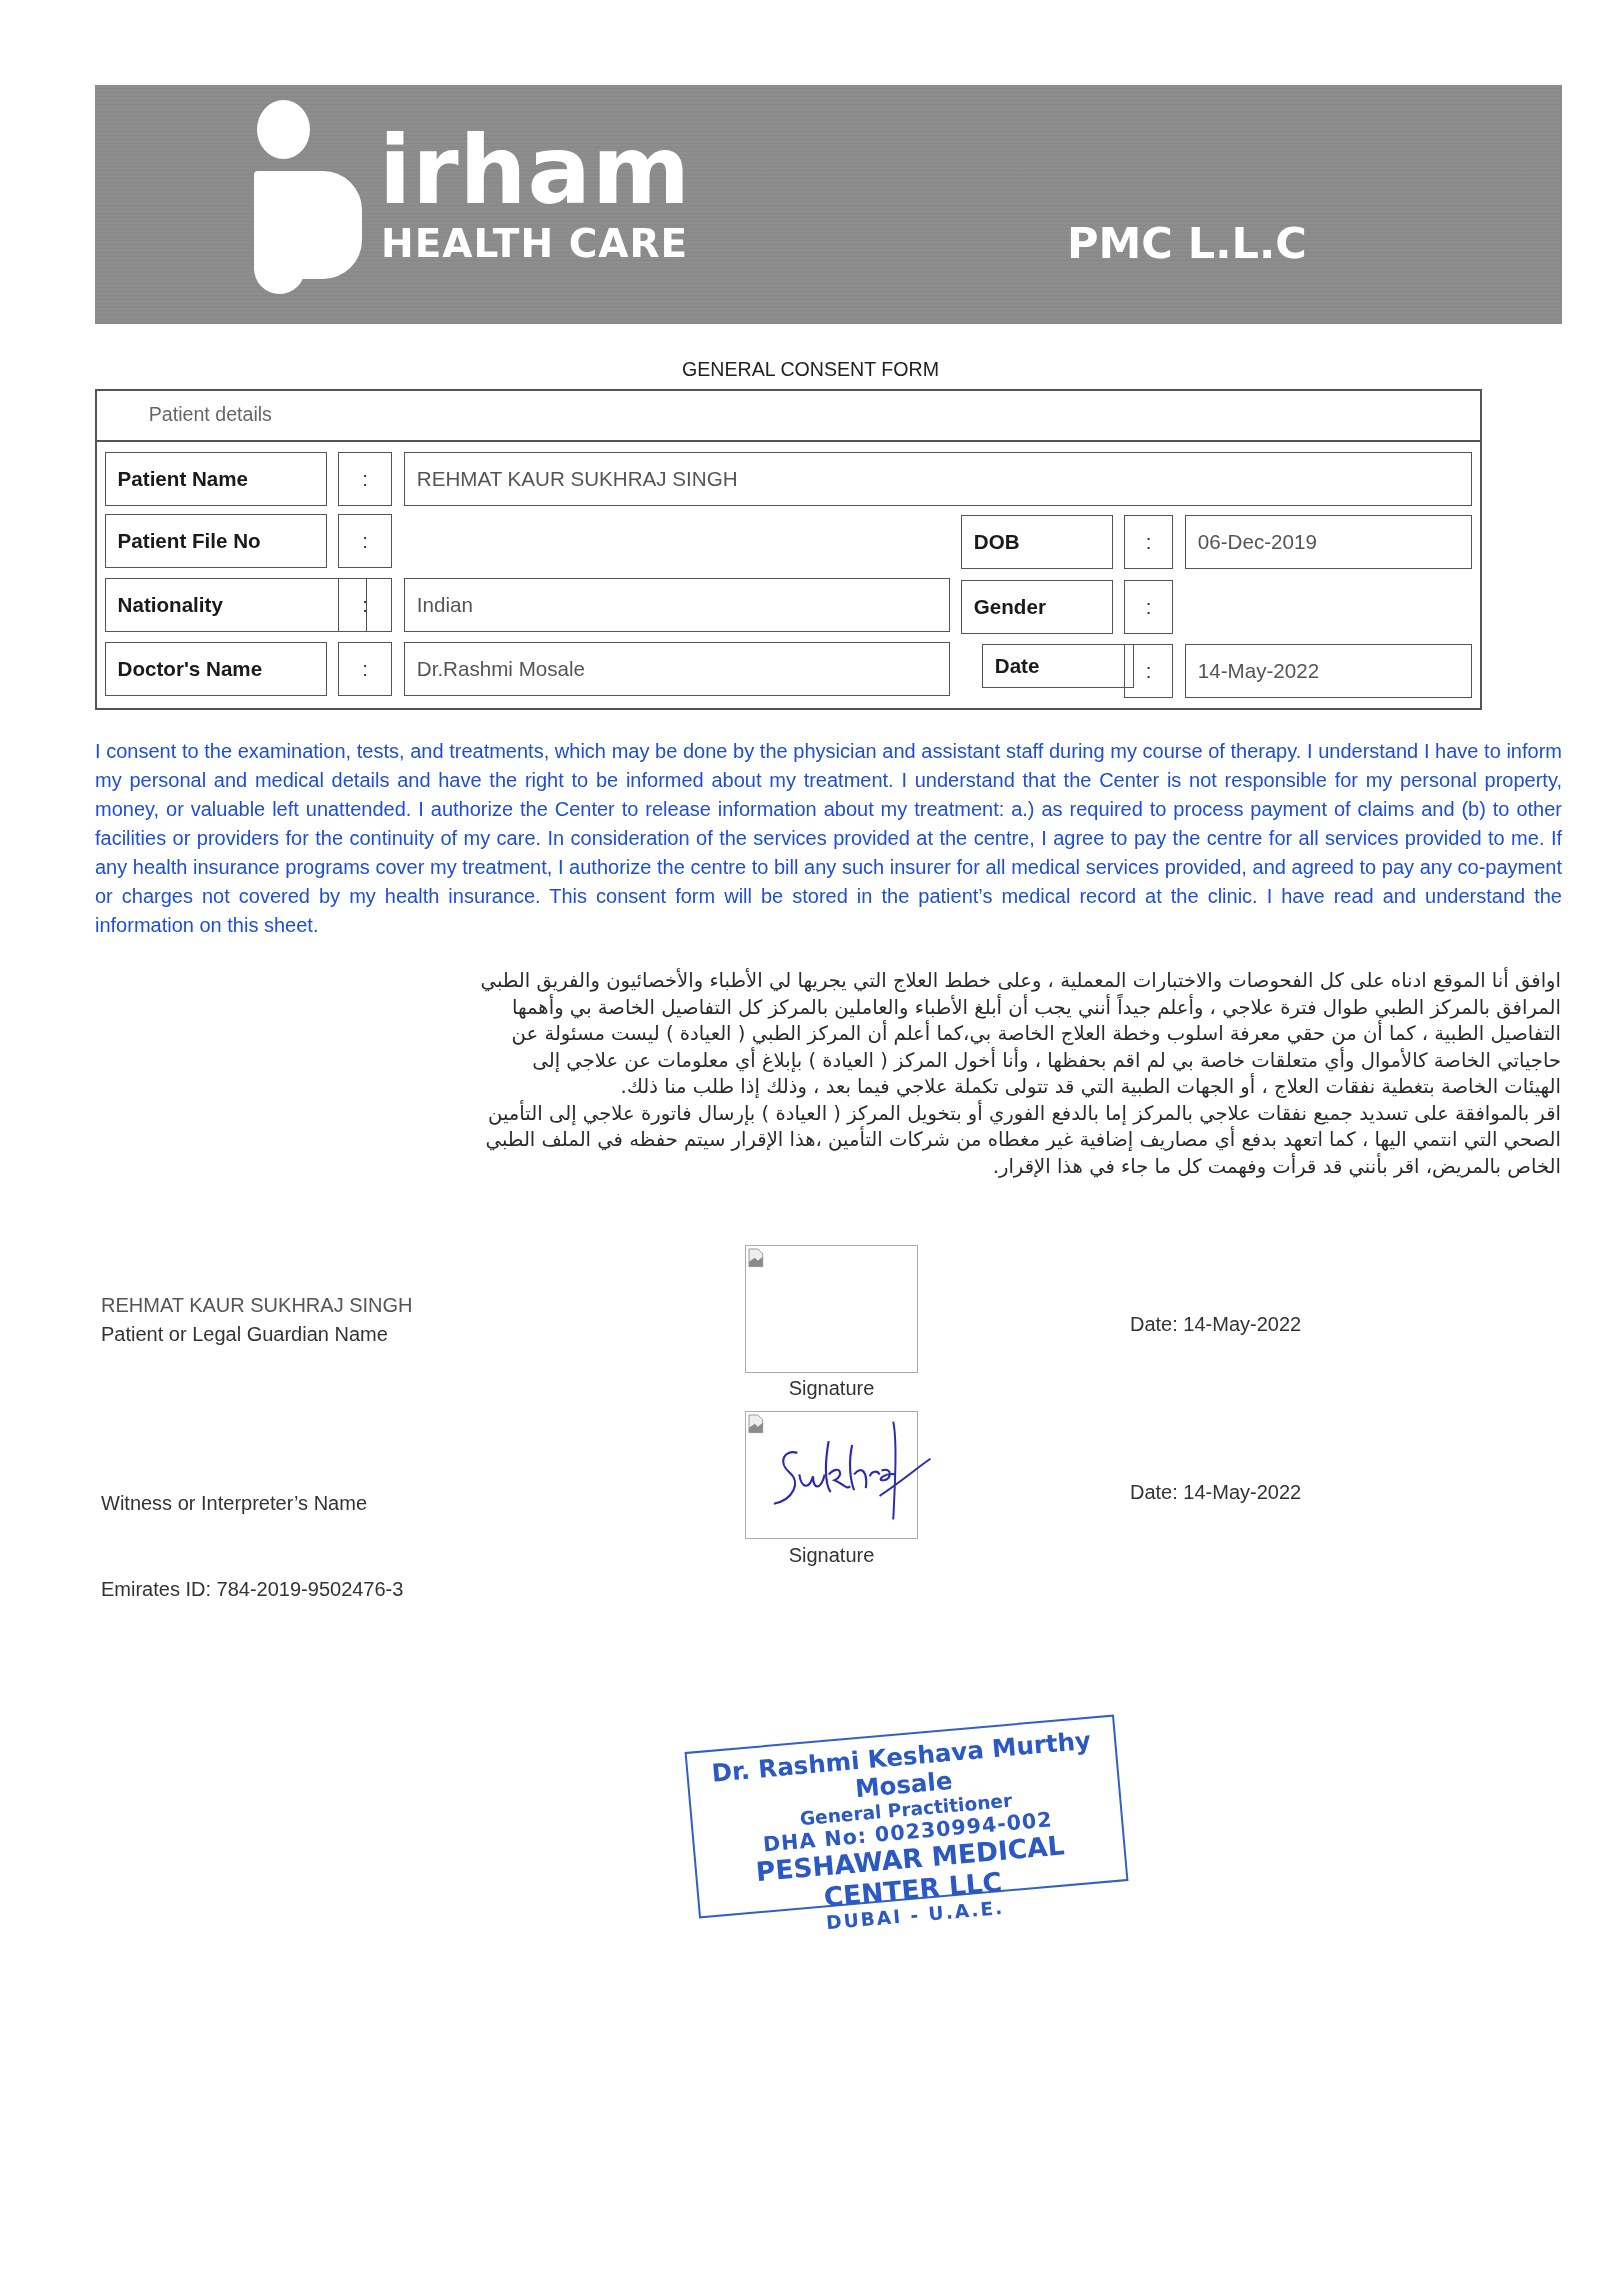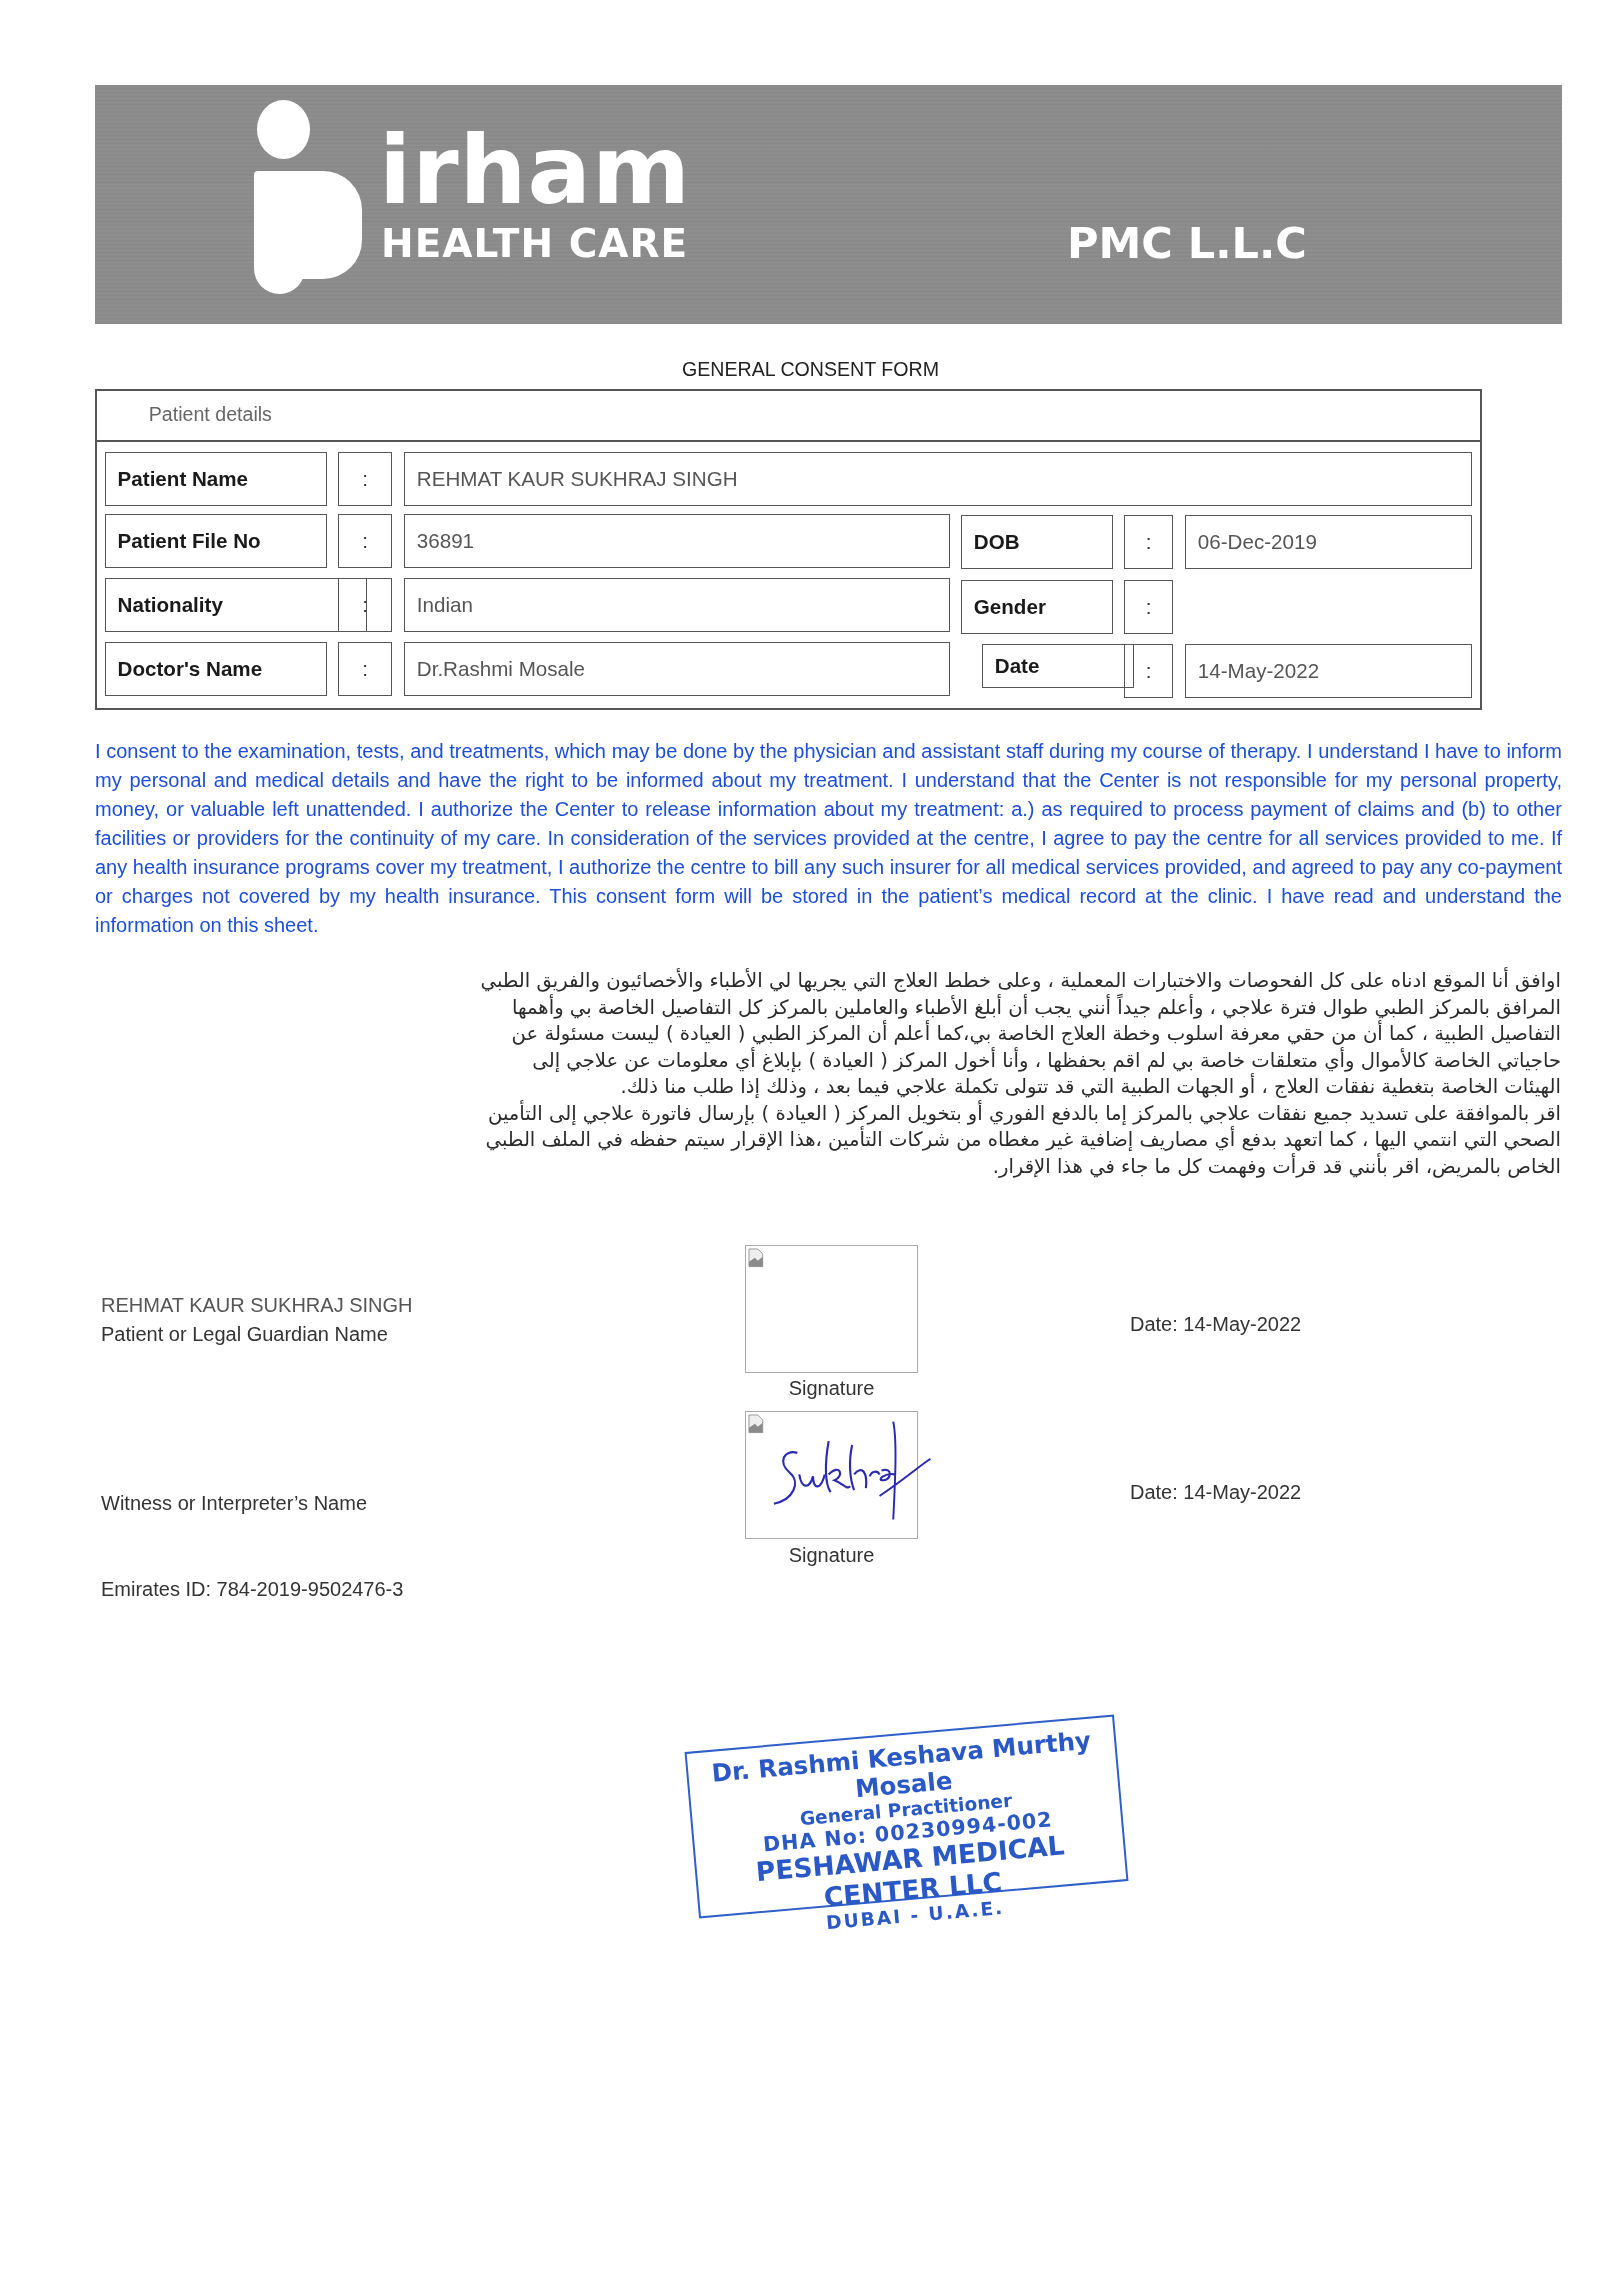--- a/index.html
+++ b/index.html
@@ -97,21 +97,20 @@
   <div class="abs pd-header">
     <span>Patient details</span>
   </div>
 
   <div class="box lbl" style="left:7.8px;top:61px;width:222px;height:54px;">Patient Name</div>
   <div class="box colon" style="left:241px;top:61px;width:54px;height:54px;">:</div>
   <div class="box val" style="left:307px;top:61px;width:1068px;height:54px;">REHMAT KAUR SUKHRAJ SINGH</div>
 
   <div class="box lbl" style="left:7.8px;top:123px;width:222px;height:54px;">Patient File No</div>
   <div class="box colon" style="left:241px;top:123px;width:54px;height:54px;">:</div>
-  <div class="box val" style="left:307px;top:123px;width:546px;height:54px;">36891</div>
   <div class="box lbl" style="left:864px;top:124px;width:152px;height:54px;">DOB</div>
   <div class="box colon" style="left:1027px;top:124px;width:49px;height:54px;">:</div>
   <div class="box val" style="left:1088px;top:124px;width:287px;height:54px;">06-Dec-2019</div>
 
   <div class="box lbl" style="left:7.8px;top:187px;width:262px;height:54px;">Nationality</div>
   <div class="box colon" style="left:241px;top:187px;width:54px;height:54px;">:</div>
   <div class="box val" style="left:307px;top:187px;width:546px;height:54px;">Indian</div>
   <div class="box lbl" style="left:864px;top:189px;width:152px;height:54px;">Gender</div>
   <div class="box colon" style="left:1027px;top:189px;width:49px;height:54px;">:</div>
 

